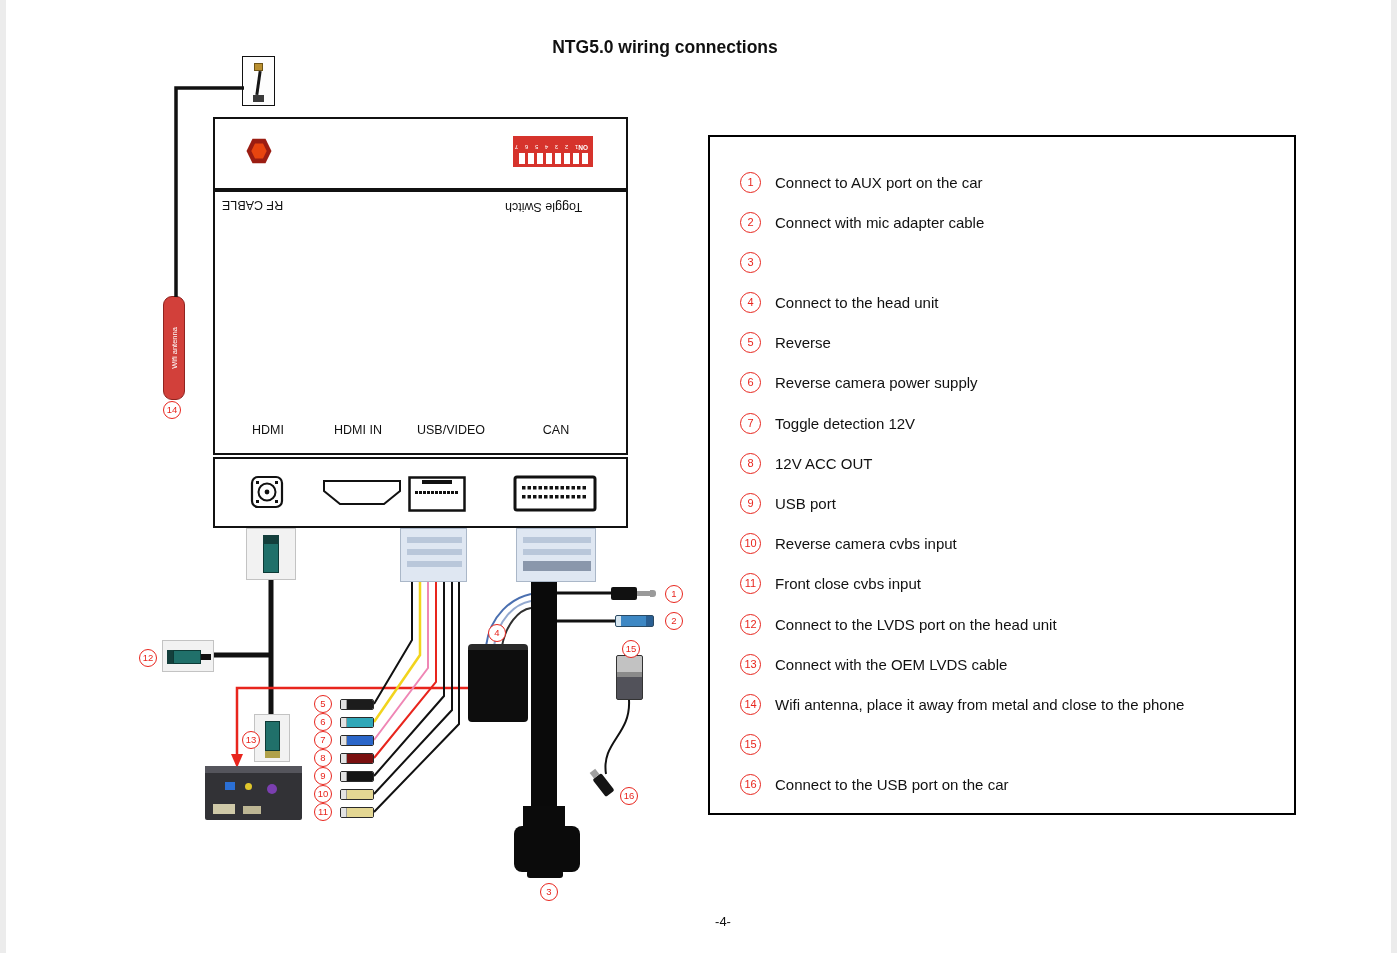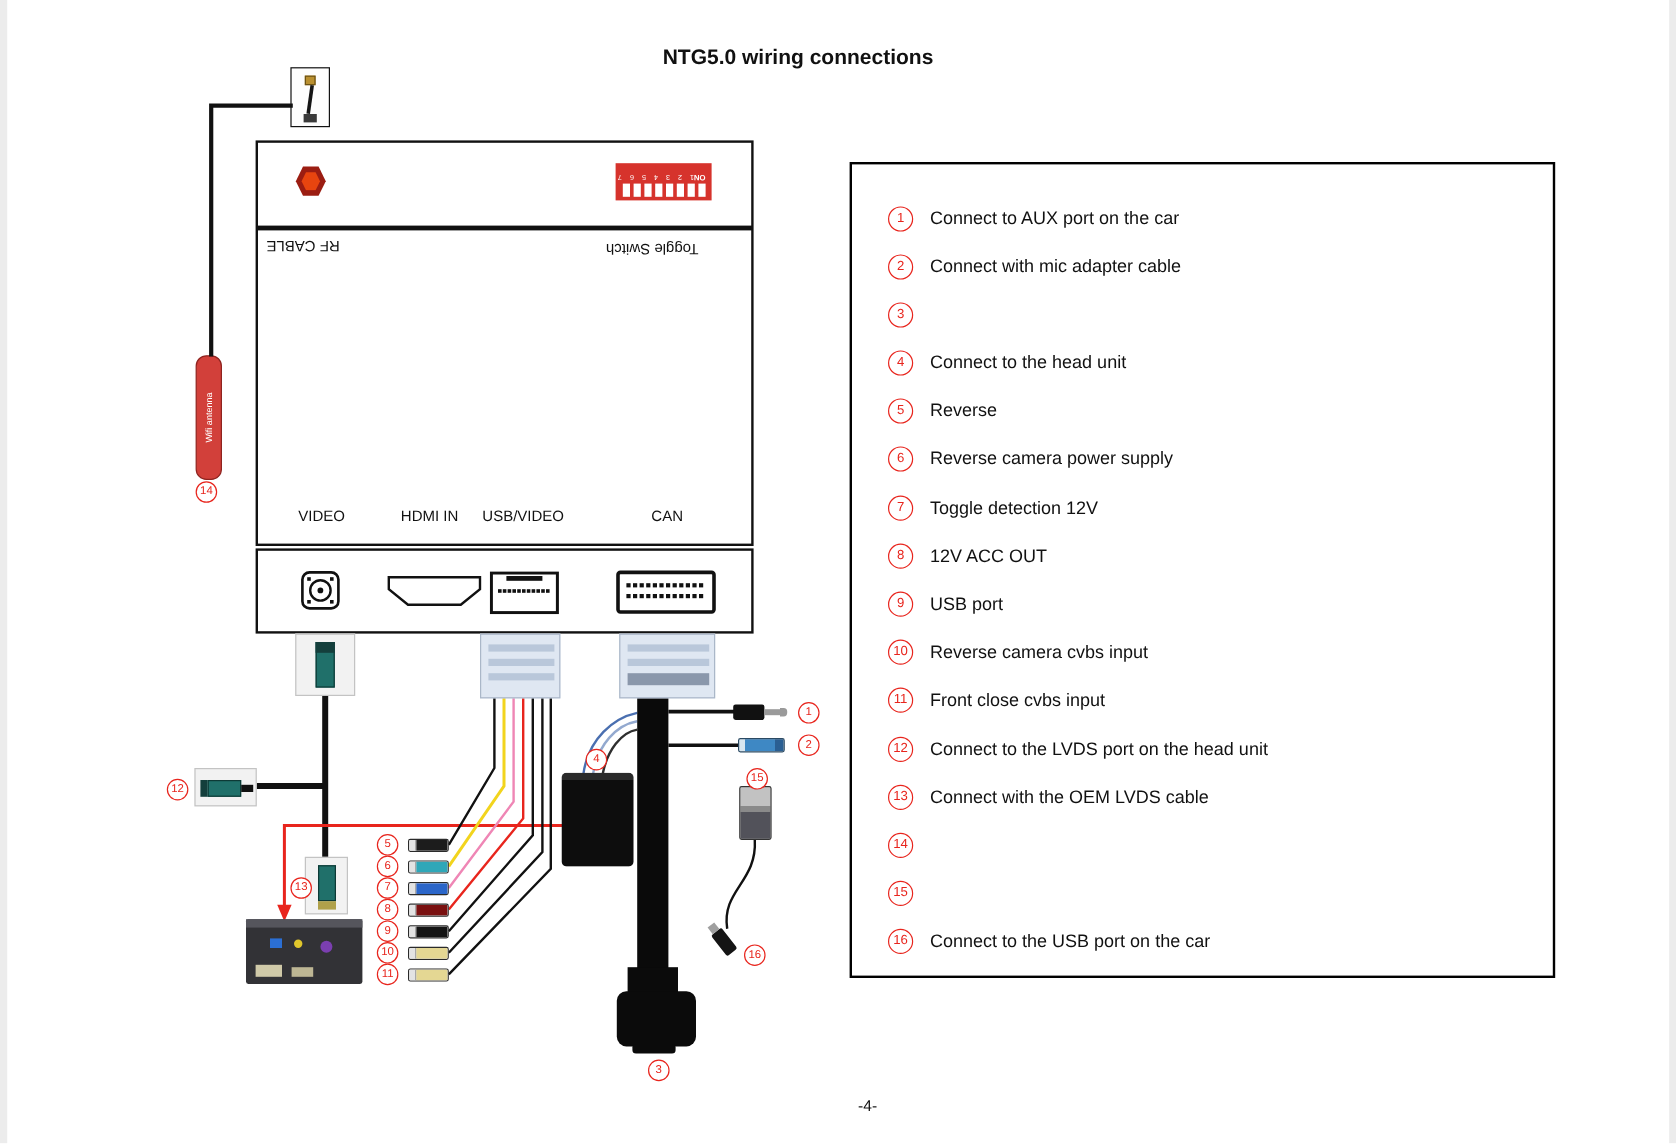--- a/index.html
+++ b/index.html
@@ -141,23 +141,23 @@
     </span>
     <span class="dip-meta">
       <span class="dip-on">ON</span>
       <span class="dip-nums">1 2 3 4 5 6 7 8</span>
     </span>
   </div>
 
   <div class="rf-label"><span class="rot180">RF CABLE</span></div>
   <div class="toggle-label"><span class="rot180">Toggle Switch</span></div>
 
-  <span class="port-label" style="left:268px">VIDEO</span>
+  <span class="port-label" style="left:268px">HDMI</span>
   <span class="port-label" style="left:358px">HDMI IN</span>
-  <span class="port-label" style="left:436px">USB/VIDEO</span>
+  <span class="port-label" style="left:451px">USB/VIDEO</span>
   <span class="port-label" style="left:556px">CAN</span>
 
   <div class="ant-photo">
     <span class="ant-cap"></span>
     <span class="ant-stem"></span>
     <span class="ant-base"></span>
   </div>
   <div class="wifi">
     <span>Wifi antenna</span>
   </div>
@@ -405,20 +405,21 @@
     <div class="legend-row">
         <span class="legend-num">12</span>
         <span class="legend-text">Connect to the LVDS port on the head unit</span>
       </div>
     <div class="legend-row">
         <span class="legend-num">13</span>
         <span class="legend-text">Connect with the OEM LVDS cable</span>
       </div>
     <div class="legend-row">
         <span class="legend-num">14</span>
+        <span class="legend-text">Wifi antenna, place it away from metal and close to the phone</span>
       </div>
     <div class="legend-row">
         <span class="legend-num">15</span>
       </div>
     <div class="legend-row">
         <span class="legend-num">16</span>
         <span class="legend-text">Connect to the USB port on the car</span>
       </div>
   </div>
 

